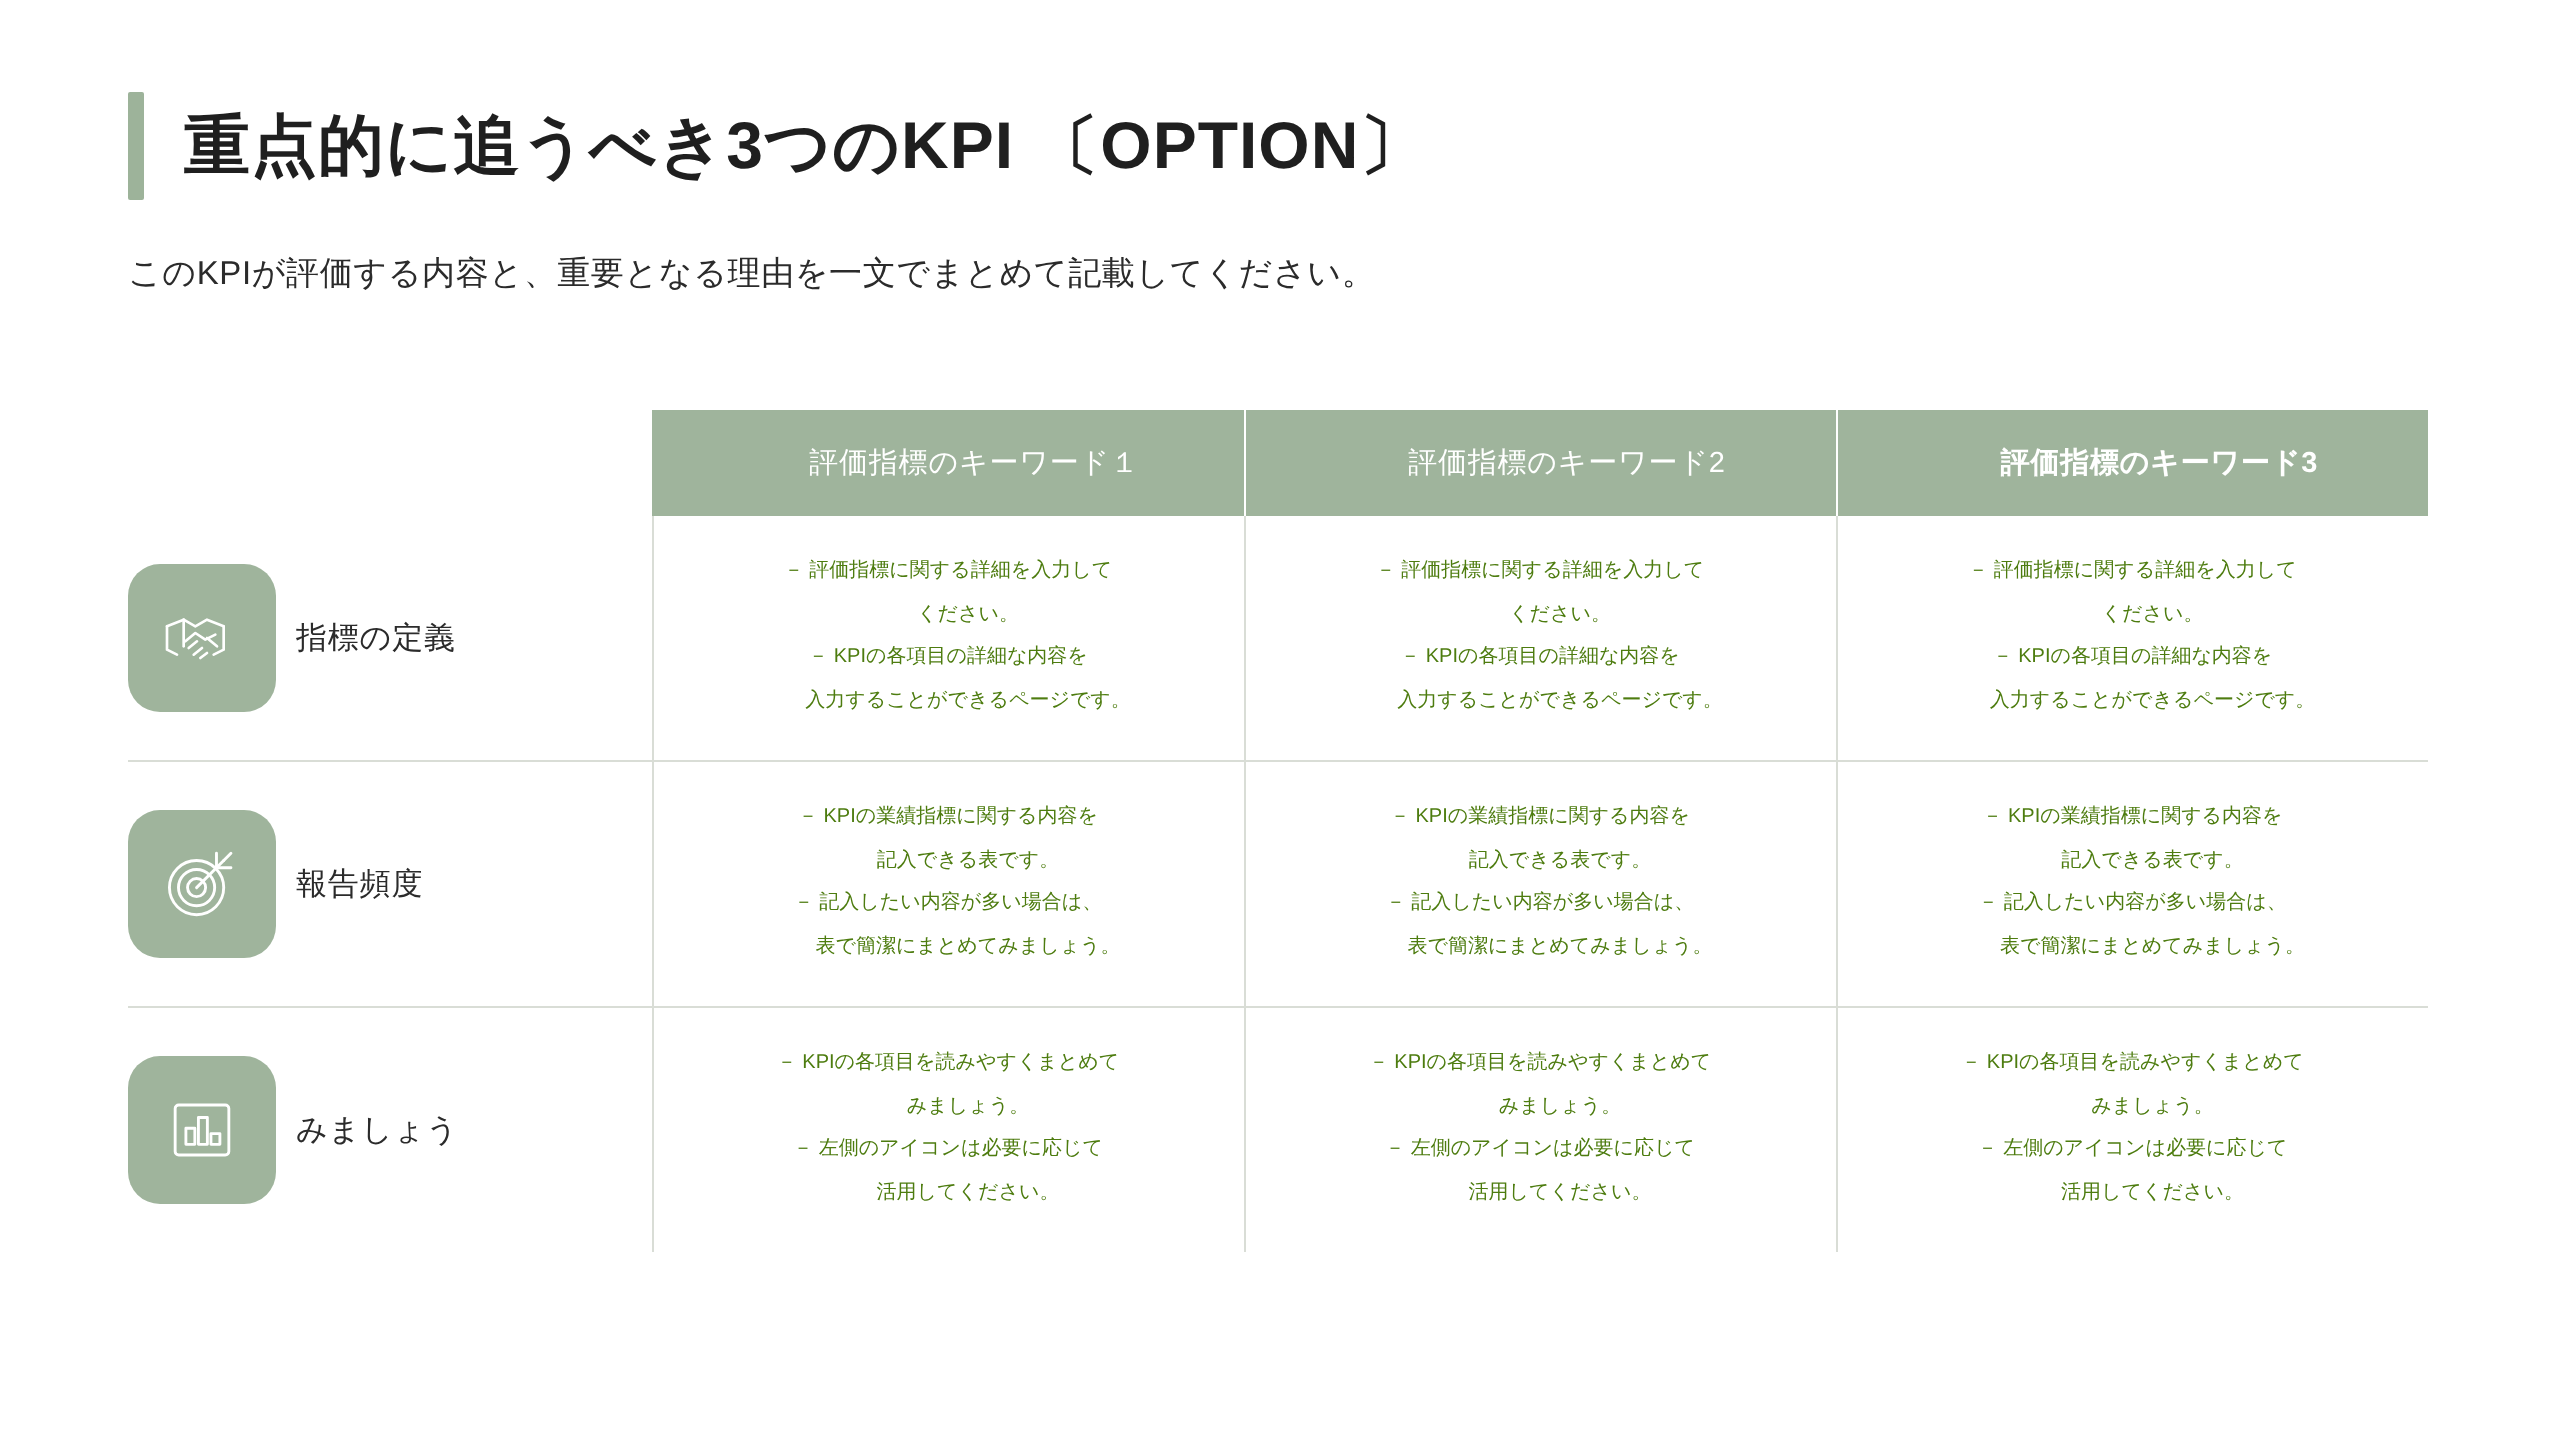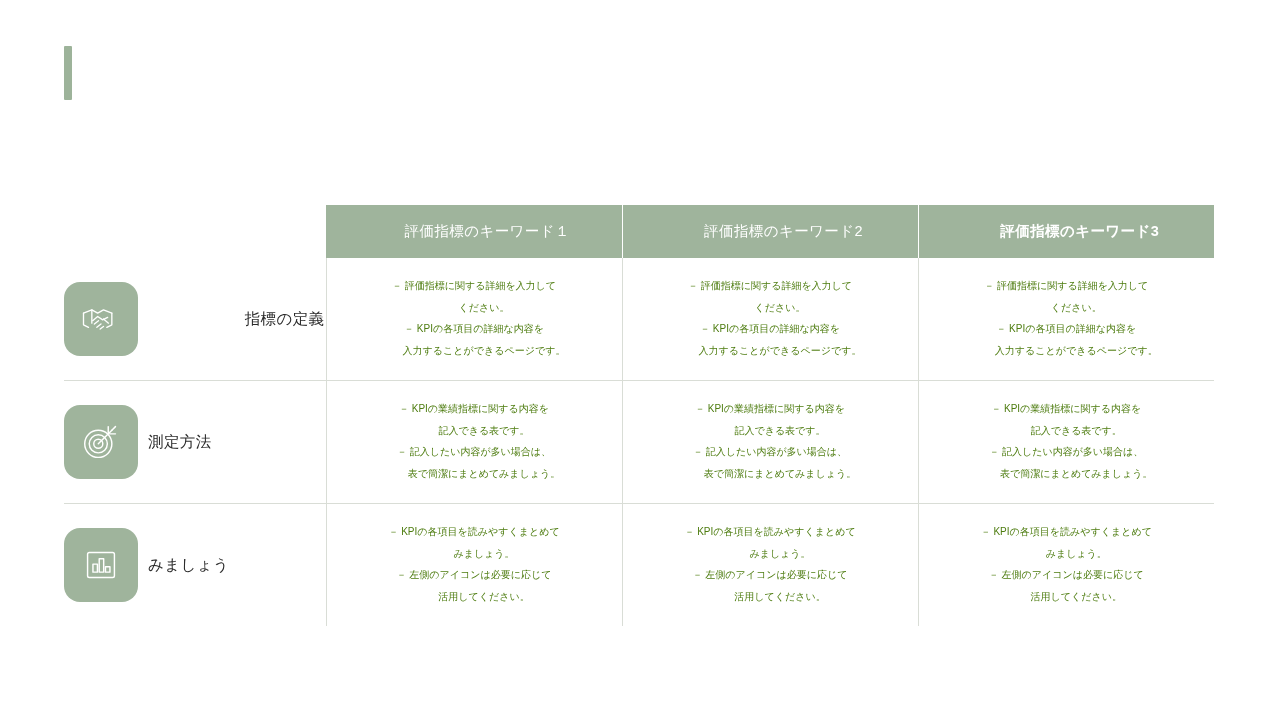--- a/index.html
+++ b/index.html
@@ -99,21 +99,21 @@
 
   .row-label {
     border-top: 1px solid #d9ddd6;
     border-right: 1px solid #d9ddd6;
     vertical-align: middle;
     font-size: 15.5px;
     color: #2b2b2b;
     padding-left: 18px;
     letter-spacing: 0.4px;
   }
-  .row-label.first { border-top: none; text-align: right; }
+  .row-label.first { border-top: none; }
 
   .cell {
     border-top: 1px solid #d9ddd6;
     border-right: 1px solid #d9ddd6;
     vertical-align: top;
     padding: 18px 16px 18px 16px;
     font-size: 10px;
     line-height: 1.95;
     color: #4d7c0f;
     text-align: center;
@@ -141,22 +141,24 @@
   }
   .icon-badge svg { display: block; }
 </style>
 </head>
 <body>
 
 <div class="slide">
 
   <div class="title-row">
     <div class="title-bar"></div>
+    <div class="title-text">重点的に追うべき3つのKPI 〔OPTION〕</div>
   </div>
 
+  <div class="subtitle">このKPIが評価する内容と、重要となる理由を一文でまとめて記載してください。</div>
 
   <table class="table">
     <colgroup>
       <col class="c-icon">
       <col class="c-label">
       <col class="c-data">
       <col class="c-data">
       <col class="c-data">
     </colgroup>
     <thead>
@@ -213,21 +215,21 @@
             <svg width="40" height="38" viewBox="0 0 44 42" fill="none" stroke="#ffffff" stroke-width="1.6" stroke-linecap="round" stroke-linejoin="round">
               <circle cx="19" cy="23" r="15"></circle>
               <circle cx="19" cy="23" r="10"></circle>
               <circle cx="19" cy="23" r="5"></circle>
               <path d="M19 23 L34 8"></path>
               <path d="M30 4 L30 12 L38 12"></path>
               <path d="M34 8 L38 4"></path>
             </svg>
           </span>
         </td>
-        <td class="row-label">測定方法</td>
+        <td class="row-label">報告頻度</td>
         <td class="cell">
           <span class="bullet">－ KPIの業績指標に関する内容を</span>
           <span class="bullet" style="padding-left:20px;text-indent:0">記入できる表です。</span>
           <span class="bullet">－ 記入したい内容が多い場合は、</span>
           <span class="bullet" style="padding-left:20px;text-indent:0">表で簡潔にまとめてみましょう。</span>
         </td>
         <td class="cell">
           <span class="bullet">－ KPIの業績指標に関する内容を</span>
           <span class="bullet" style="padding-left:20px;text-indent:0">記入できる表です。</span>
           <span class="bullet">－ 記入したい内容が多い場合は、</span>

